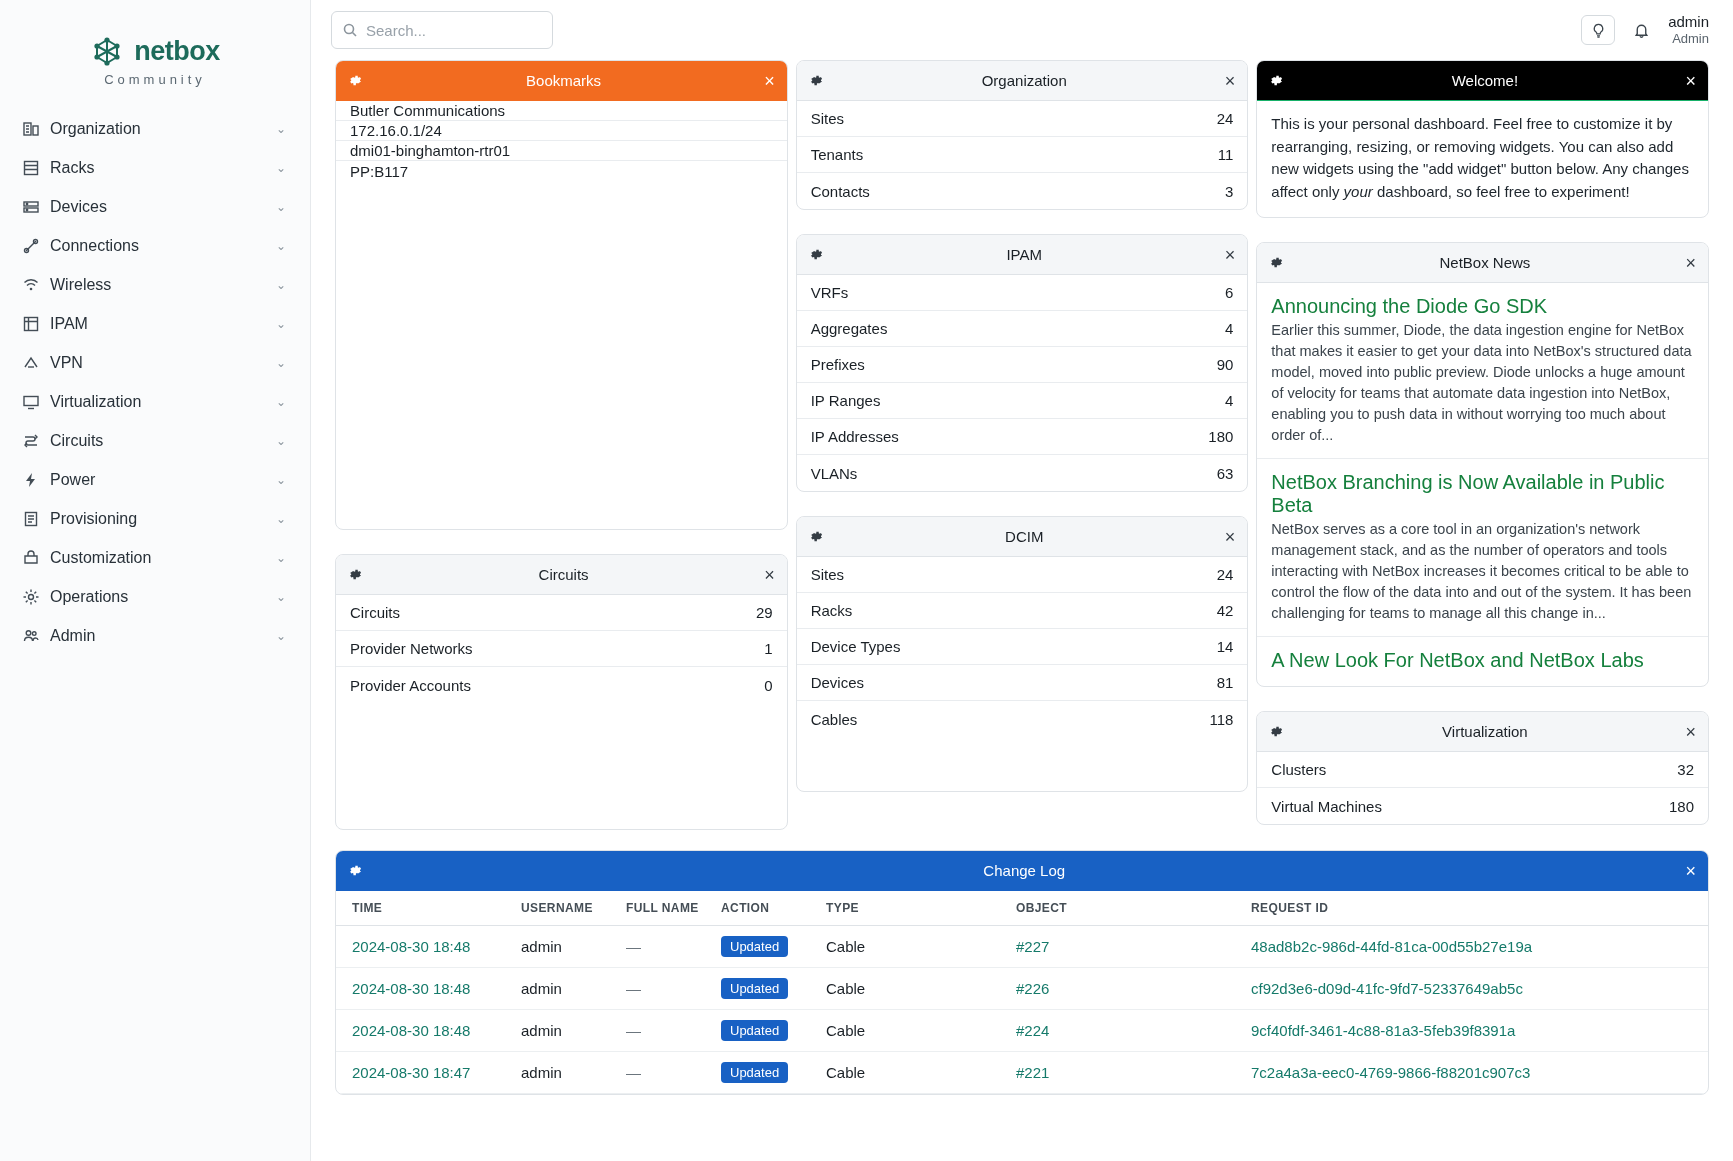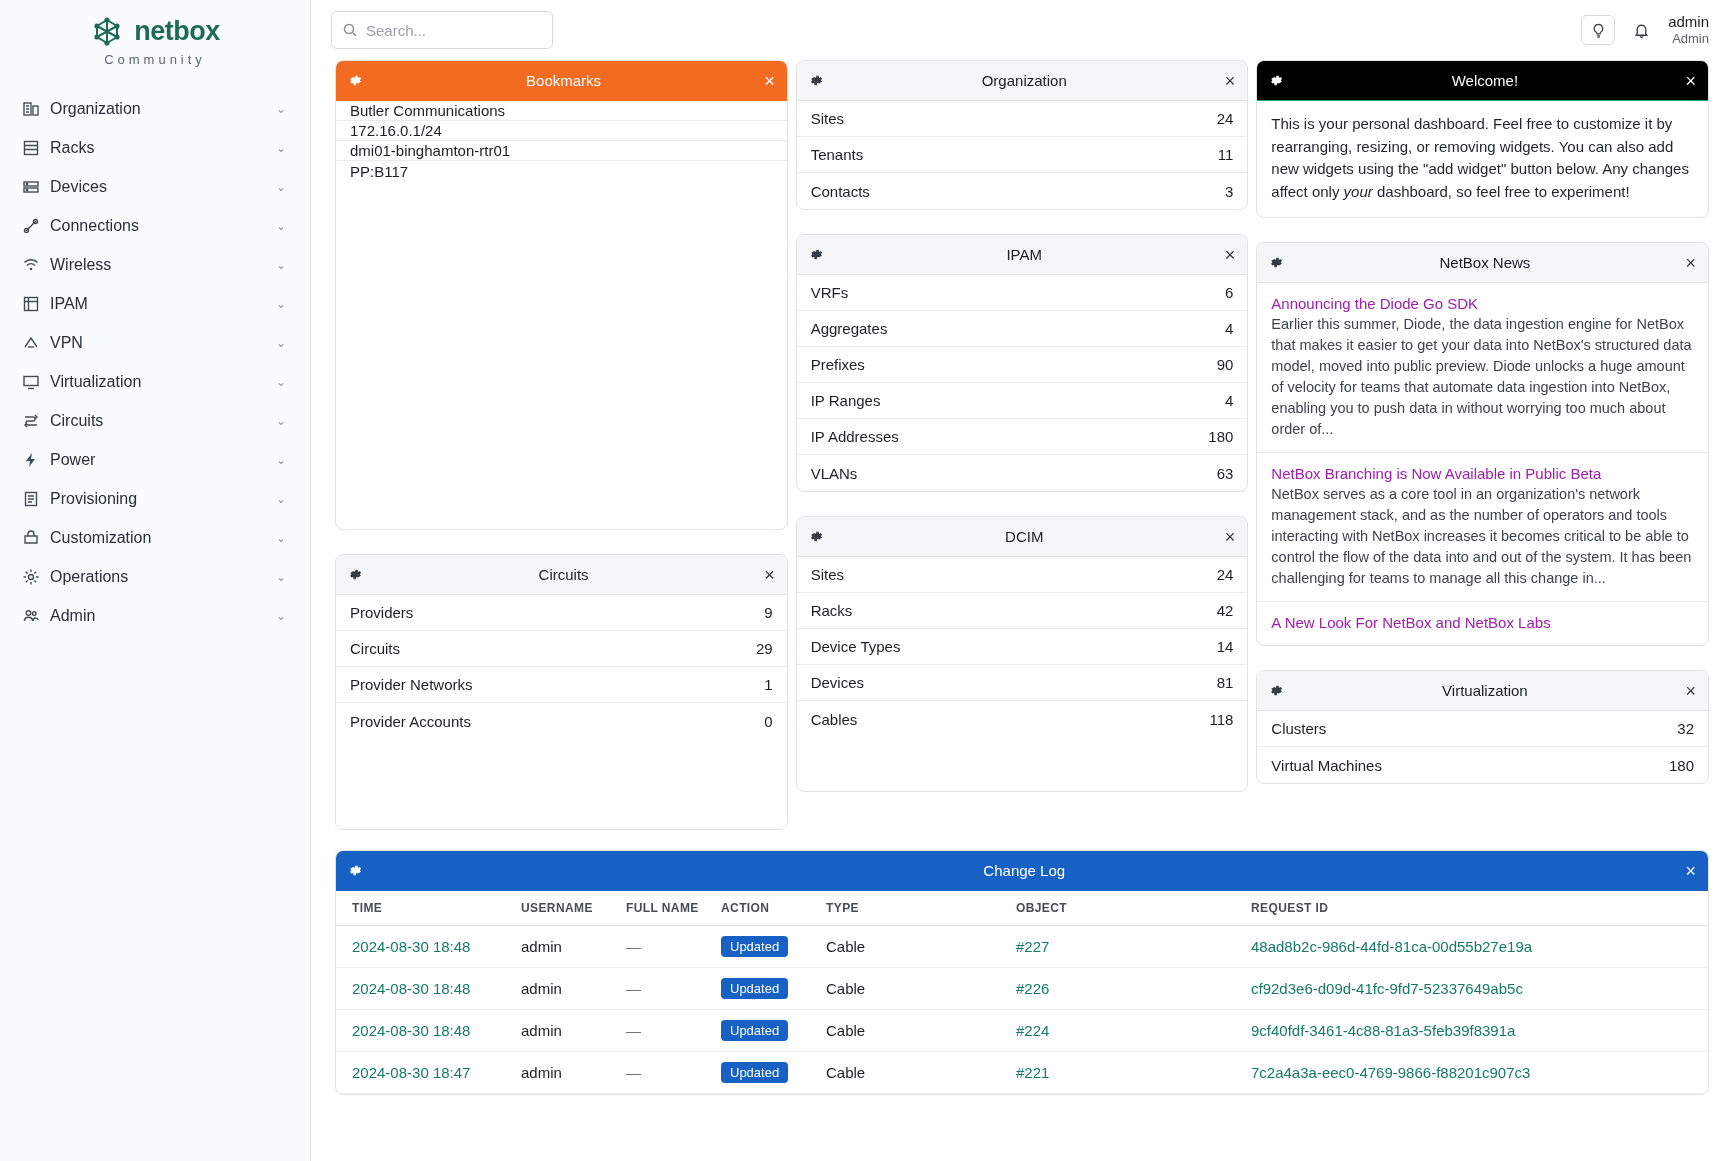--- a/index.html
+++ b/index.html
@@ -11,21 +11,21 @@
     font-size: 15px;
     overflow: hidden;
   }
   .app { display: flex; width: 1733px; height: 1161px; }
 
   
   .sidebar {
     width: 311px; min-width: 311px; height: 1161px;
     background: #fafbfc;
     border-right: 1px solid #e6e9ec;
-    padding-top: 6px;
+    padding-top: 26px;
     overflow: hidden;
   }
   .brand { display: flex; flex-direction: column; align-items: center; padding: 8px 0 22px; }
   .brand-row { display: flex; align-items: center; gap: 10px; }
   .brand-mark { width: 34px; height: 34px; }
   .brand-name { font-size: 27px; font-weight: 700; color: #1d6b5b; letter-spacing: -0.5px; }
   .brand-sub { margin-top: 4px; font-size: 13px; letter-spacing: 4px; color: #5b6872; font-weight: 400; }
   .nav-item {
     display: flex; align-items: center;
     height: 39px; padding: 0 24px 0 22px;
@@ -102,21 +102,21 @@
     height: 20px; display: flex; align-items: center; padding: 0 14px;
     border-bottom: 1px solid #e9ecef; font-size: 15px;
   }
   .bookmark-row:last-child { border-bottom: none; }
   .card-body-pad { padding: 12px 14px 14px 14px; }
   .welcome-text { font-size: 15px; line-height: 1.5; color: #1e262d; }
   .welcome-text i { font-style: italic; }
 
   .news-item { padding: 12px 14px; border-bottom: 1px solid #e9ecef; }
   .news-item:last-child { border-bottom: none; }
-  .news-title { font-size: 15px; color: #a21caf; margin-bottom: 2px; }
+  .news-title { font-size: 20px; color: #15803d; margin-bottom: 2px; }
   .news-body { font-size: 14.5px; line-height: 1.45; color: #3b444c; }
 
   .fixed-h-bm { min-height: 470px; }
   .fixed-h-circ { min-height: 276px; }
   .fixed-h-dcim { min-height: 276px; }
 
   
   .changelog-wrap { padding: 0 24px; }
   .table { width: 100%; border-collapse: collapse; font-size: 15px; }
   .table th {
@@ -367,24 +367,20 @@
             <span class="gear">
               <svg width="15" height="15" viewBox="0 0 16 16" fill="currentColor">
                   <path d="M8 5.2A2.8 2.8 0 1 0 8 10.8 2.8 2.8 0 0 0 8 5.2zm0 4.2a1.4 1.4 0 1 1 0-2.8 1.4 1.4 0 0 1 0 2.8z"></path>
                   <path d="M14 9.1l-1.2-.7c.1-.4.1-.8 0-1.2l1.2-.7-1.3-2.2-1.2.7c-.3-.3-.7-.5-1.1-.6V3h-2.6v1.4c-.4.1-.8.3-1.1.6l-1.2-.7L2.2 6.5l1.2.7c-.1.4-.1.8 0 1.2l-1.2.7 1.3 2.2 1.2-.7c.3.3.7.5 1.1.6V13h2.6v-1.8c.4-.1.8-.3 1.1-.6l1.2.7L14 9.1z"></path>
                 </svg>
             </span>
             <span class="title">Circuits</span>
             <span class="close">×</span>
           </div>
           <div>
-            <div class="list-row">
-              <span>Providers</span>
-              <span class="val">9</span>
-            </div>
             <div class="list-row">
               <span>Circuits</span>
               <span class="val">29</span>
             </div>
             <div class="list-row">
               <span>Provider Networks</span>
               <span class="val">1</span>
             </div>
             <div class="list-row">
               <span>Provider Accounts</span>

